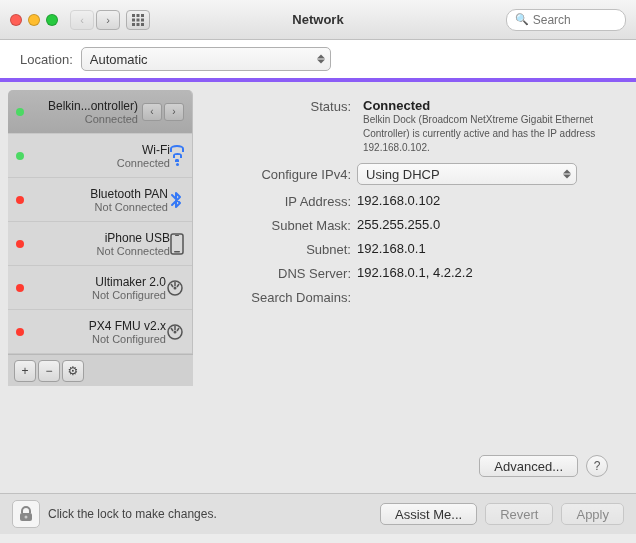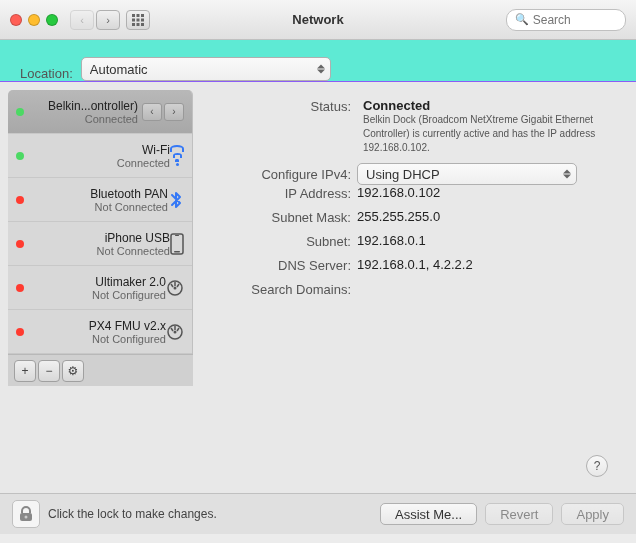--- a/index.html
+++ b/index.html
@@ -100,24 +100,24 @@
     }
     .search-icon-svg {
       color: #999;
       font-size: 11px;
       margin-right: 4px;
     }
 
     
     .location-bar {
       height: 42px;
-      background: #5eead4;
-      border-bottom: 1px solid #8b5cf6;
-      display: flex;
-      align-items: flex-end;
+      background: #ffffff;
+      border-bottom: 4px solid #8b5cf6;
+      display: flex;
+      align-items: center;
       padding: 0 20px;
     }
     .location-label {
       color: #555;
       font-size: 13px;
       margin-right: 8px;
     }
     .location-select {
       width: 250px;
       height: 24px;
@@ -301,21 +301,21 @@
     }
     .info-value.description {
       font-size: 10px;
       color: #555;
       line-height: 1.4;
     }
 
     .configure-row {
       display: flex;
       align-items: center;
-      margin-bottom: 0;
+      margin-bottom: 8px;
     }
     .configure-select-wrapper {
       margin-left: 6px;
       position: relative;
       display: inline-block;
     }
     .configure-select {
       width: 220px;
       height: 22px;
       border: 1px solid #b0b0b0;
@@ -616,20 +616,21 @@
       <div class="info-value">192.168.0.1, 4.2.2.2</div>
     </div>
 
     <div class="info-row">
       <div class="info-label">Search Domains:</div>
       <div class="info-value"></div>
     </div>
 
     <div style="flex:1;"></div>
     <div style="display:flex; justify-content:flex-end; align-items:center; gap:8px; margin-top:8px;">
+      <div class="btn">Advanced...</div>
       <div class="question-btn">?</div>
     </div>
 
   </div>
 </div>
 
 <div class="bottom-bar">
   <div class="lock-area">
     <div class="lock-icon-box">
       <svg width="14" height="16" viewBox="0 0 14 16" fill="none">

